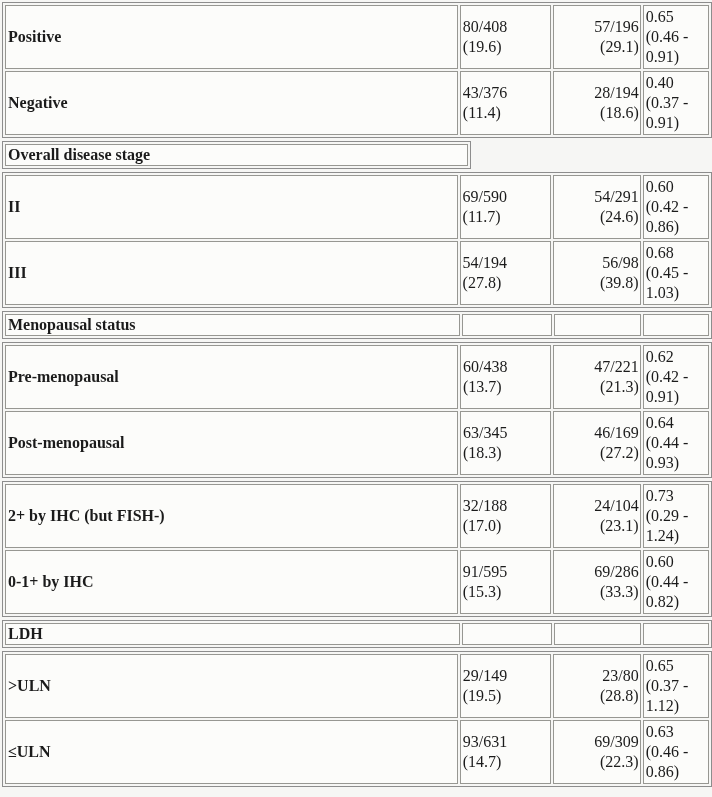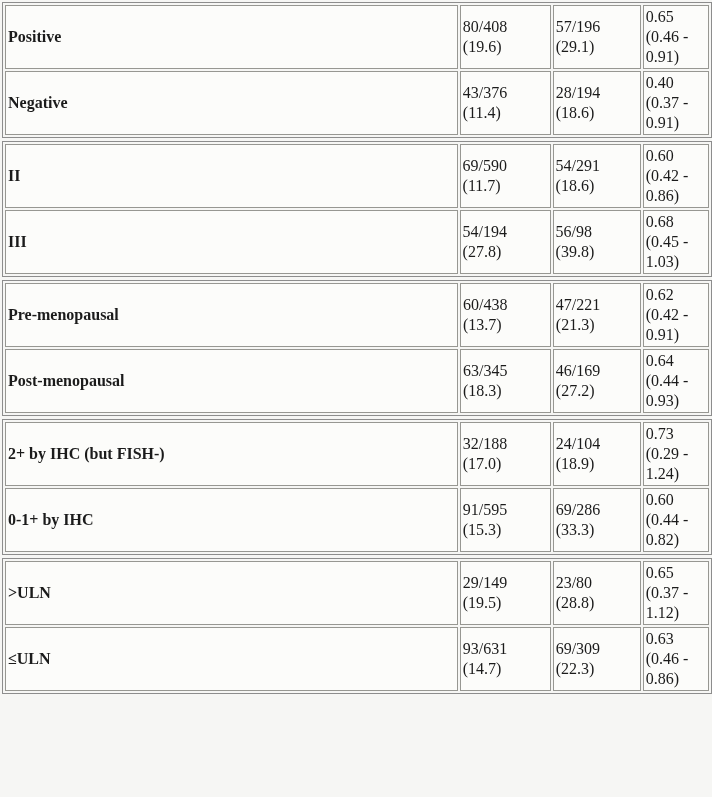--- a/index.html
+++ b/index.html
@@ -30,21 +30,21 @@
     vertical-align: middle;
     padding: 0 1px 0 2px;
     white-space: pre-line;
     font-size: 16px;
     line-height: 20px;
     color: #1b1b1b;
     overflow: hidden;
   }
   td.c1 { width: 458px; font-weight: bold; }
   td.c2 { width: 87px; }
-  td.c3 { width: 84px; }
+  td.c3 { width: 84px; text-align: right; }
   td.c4 { width: 62px; }
   td.data { height: 62px; }
   td.sec  { height: 15px; }
 </style>
 </head>
 <body>
 
 <div class="page">
 
   <table class="tbl">
@@ -65,46 +65,63 @@
 (11.4)</td>
       <td class="c3 data">28/194
 (18.6)</td>
       <td class="c4 data">0.40
 (0.37 -
 0.91)</td>
     </tr>
   </tbody>
     </table>
 
+  <table class="tbl">
+    <tbody>
+        <tr>
+      <td class="c1 sec">Overall disease stage</td>
+    </tr>
+  </tbody>
+    </table>
 
   <table class="tbl">
     <tbody>
         <tr>
       <td class="c1 data">II</td>
       <td class="c2 data">69/590
 (11.7)</td>
       <td class="c3 data">54/291
-(18.6)</td>
+(24.6)</td>
       <td class="c4 data">0.60
 (0.42 -
 0.86)</td>
     </tr>
     <tr>
       <td class="c1 data">III</td>
       <td class="c2 data">54/194
 (27.8)</td>
       <td class="c3 data">56/98
 (39.8)</td>
       <td class="c4 data">0.68
 (0.45 -
 1.03)</td>
     </tr>
   </tbody>
     </table>
 
+  <table class="tbl">
+    <tbody>
+        <tr>
+      <td class="c1 sec">Menopausal status</td>
+      <td class="c2 sec"></td>
+      <td class="c3 sec"></td>
+      <td class="c4 sec"></td>
+    </tr>
+  </tbody>
+    </table>
 
   <table class="tbl">
     <tbody>
         <tr>
       <td class="c1 data">Pre-menopausal</td>
       <td class="c2 data">60/438
 (13.7)</td>
       <td class="c3 data">47/221
 (21.3)</td>
       <td class="c4 data">0.62
@@ -125,38 +142,48 @@
     </table>
 
 
   <table class="tbl">
     <tbody>
         <tr>
       <td class="c1 data">2+ by IHC (but FISH-)</td>
       <td class="c2 data">32/188
 (17.0)</td>
       <td class="c3 data">24/104
-(18.9)</td>
+(23.1)</td>
       <td class="c4 data">0.73
 (0.29 -
 1.24)</td>
     </tr>
     <tr>
       <td class="c1 data">0-1+ by IHC</td>
       <td class="c2 data">91/595
 (15.3)</td>
       <td class="c3 data">69/286
 (33.3)</td>
       <td class="c4 data">0.60
 (0.44 -
 0.82)</td>
     </tr>
   </tbody>
     </table>
 
+  <table class="tbl">
+    <tbody>
+        <tr>
+      <td class="c1 sec">LDH</td>
+      <td class="c2 sec"></td>
+      <td class="c3 sec"></td>
+      <td class="c4 sec"></td>
+    </tr>
+  </tbody>
+    </table>
 
   <table class="tbl">
     <tbody>
         <tr>
       <td class="c1 data">&gt;ULN</td>
       <td class="c2 data">29/149
 (19.5)</td>
       <td class="c3 data">23/80
 (28.8)</td>
       <td class="c4 data">0.65

